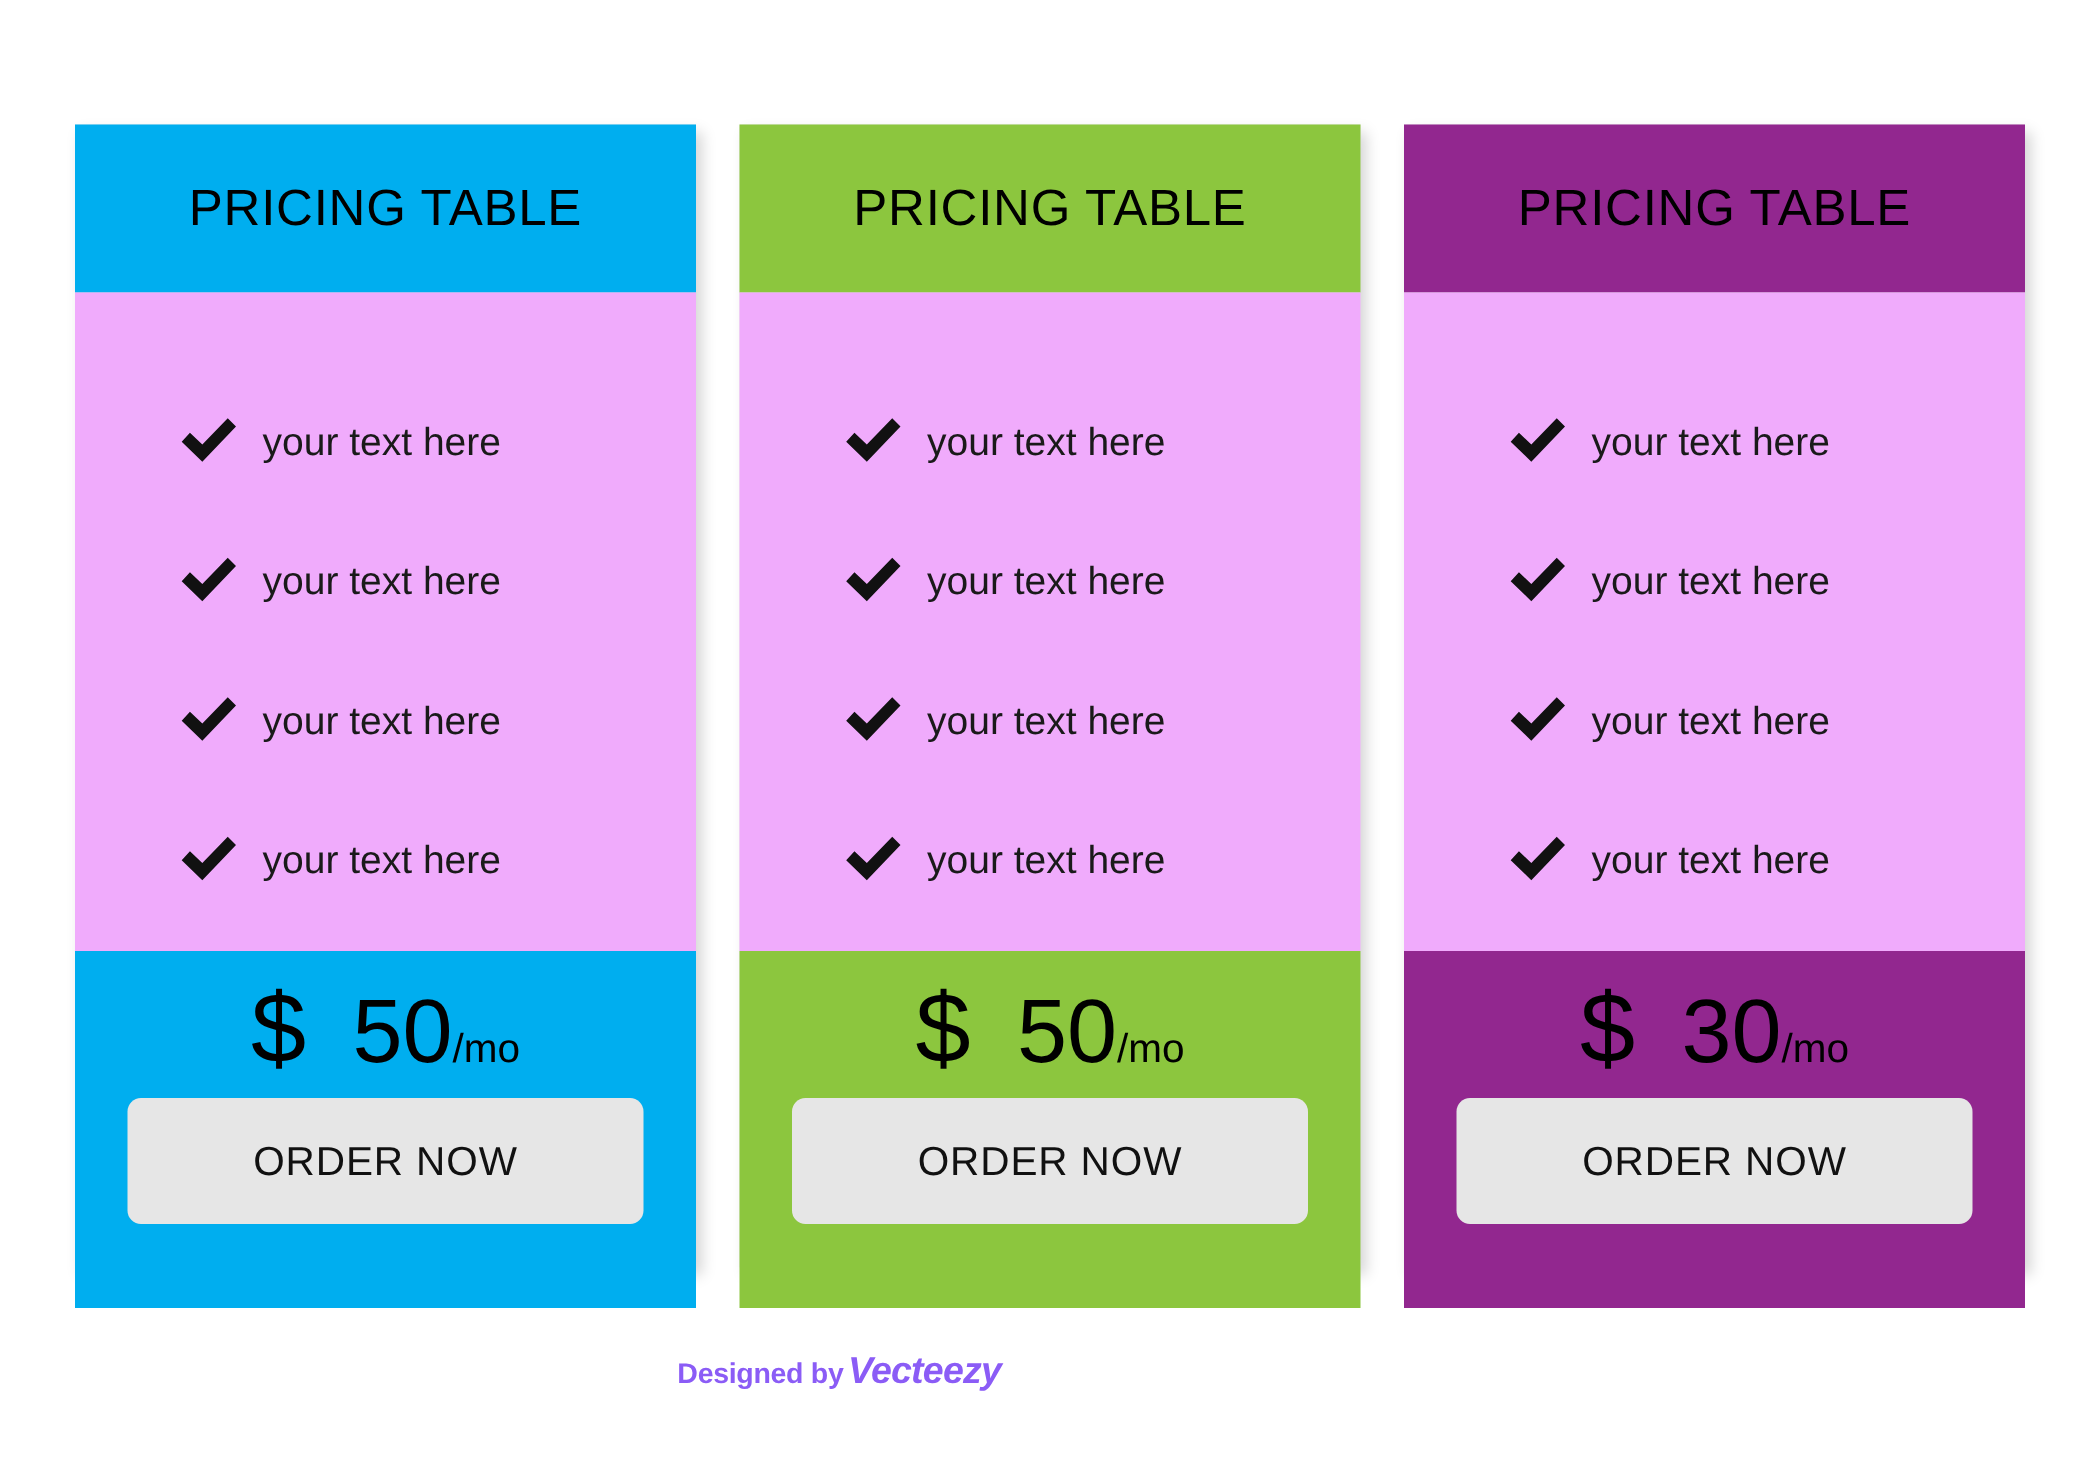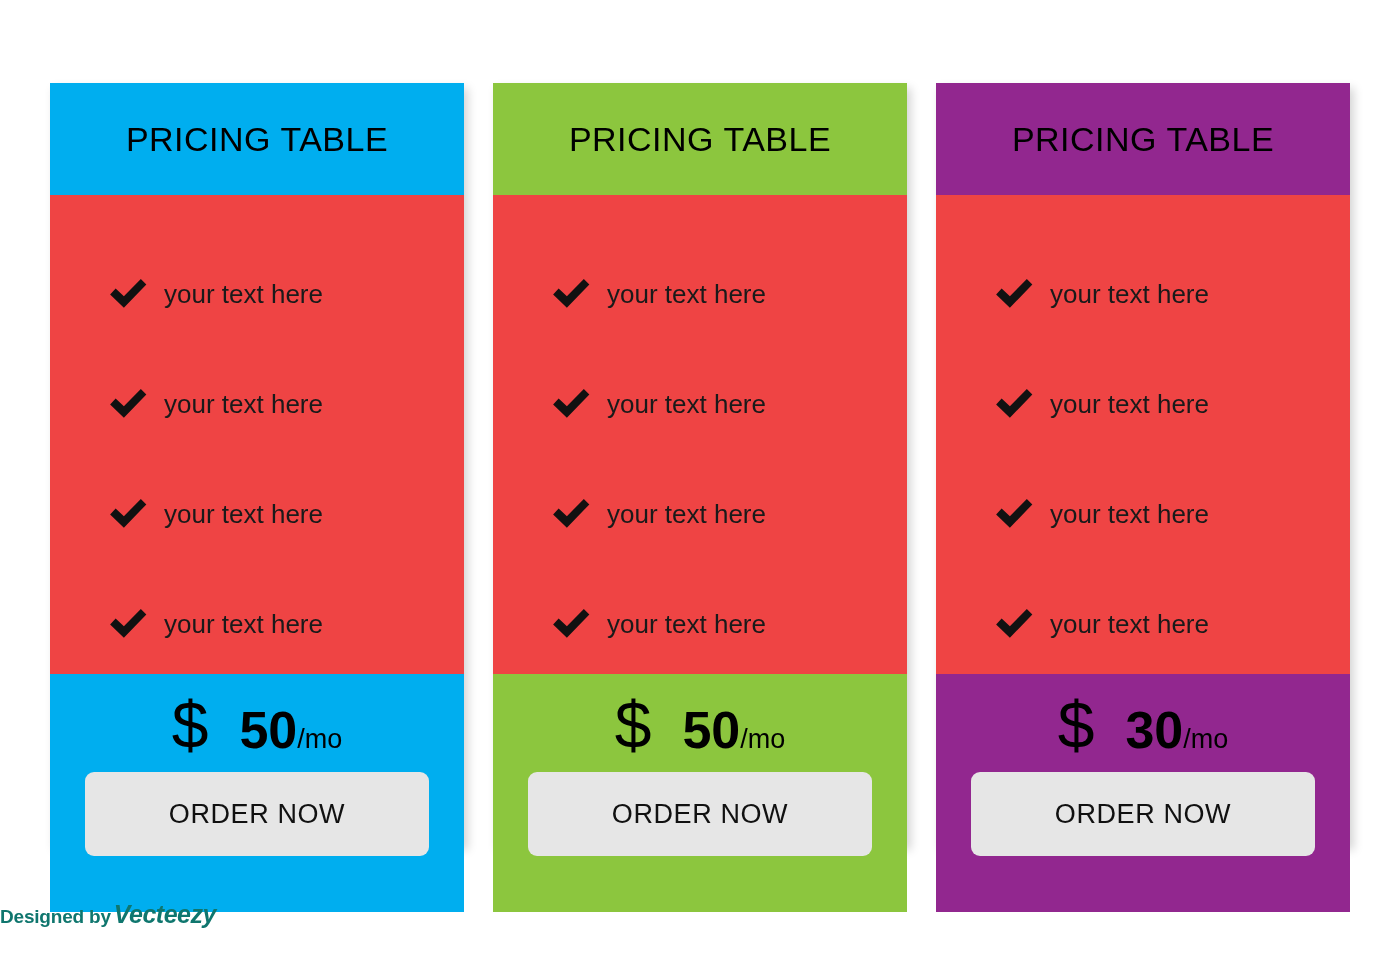--- a/index.html
+++ b/index.html
@@ -52,28 +52,27 @@
     font-size: 34px;
     font-weight: 300;
     letter-spacing: 0.5px;
     color: #000000;
     line-height: 1;
     white-space: nowrap;
   }
 
   .card-body {
     flex: 1 1 auto;
-    background: #ef4444;
-    padding: 4px;
+    background: #f0abfc;
+    padding: 15px;
     display: flex;
     flex-direction: column;
     justify-content: flex-start;
     padding-top: 52px;
     box-sizing: border-box;
-    gap: 17px;
   }
 
   .feature-row {
     display: flex;
     align-items: center;
     height: 93px;
     flex: 0 0 93px;
     padding-left: 52px;
     box-sizing: border-box;
   }
@@ -111,22 +110,22 @@
     display: flex;
     align-items: baseline;
     justify-content: center;
     margin-bottom: 14px;
   }
   .price-currency {
     font-size: 66px;
     font-weight: 300;
   }
   .price-amount {
-    font-size: 52px;
-    font-weight: 700;
+    font-size: 60px;
+    font-weight: 400;
     margin-left: 31px;
   }
   .price-period {
     font-size: 27px;
     font-weight: 300;
   }
 
   .order-button {
     width: 344px;
     height: 84px;
@@ -143,24 +142,24 @@
     display: flex;
     align-items: center;
     justify-content: center;
   }
 
   .attribution {
     position: absolute;
     left: 0;
     top: 900px;
     width: 1119px;
-    text-align: left;
+    text-align: center;
     font-size: 19px;
     font-weight: bold;
-    color: #0f766e;
+    color: #8b5cf6;
     letter-spacing: -0.2px;
   }
   .attr-brand {
     font-style: italic;
     font-weight: bold;
     font-size: 25px;
     letter-spacing: -0.5px;
     margin-left: 3px;
   }
 </style>

